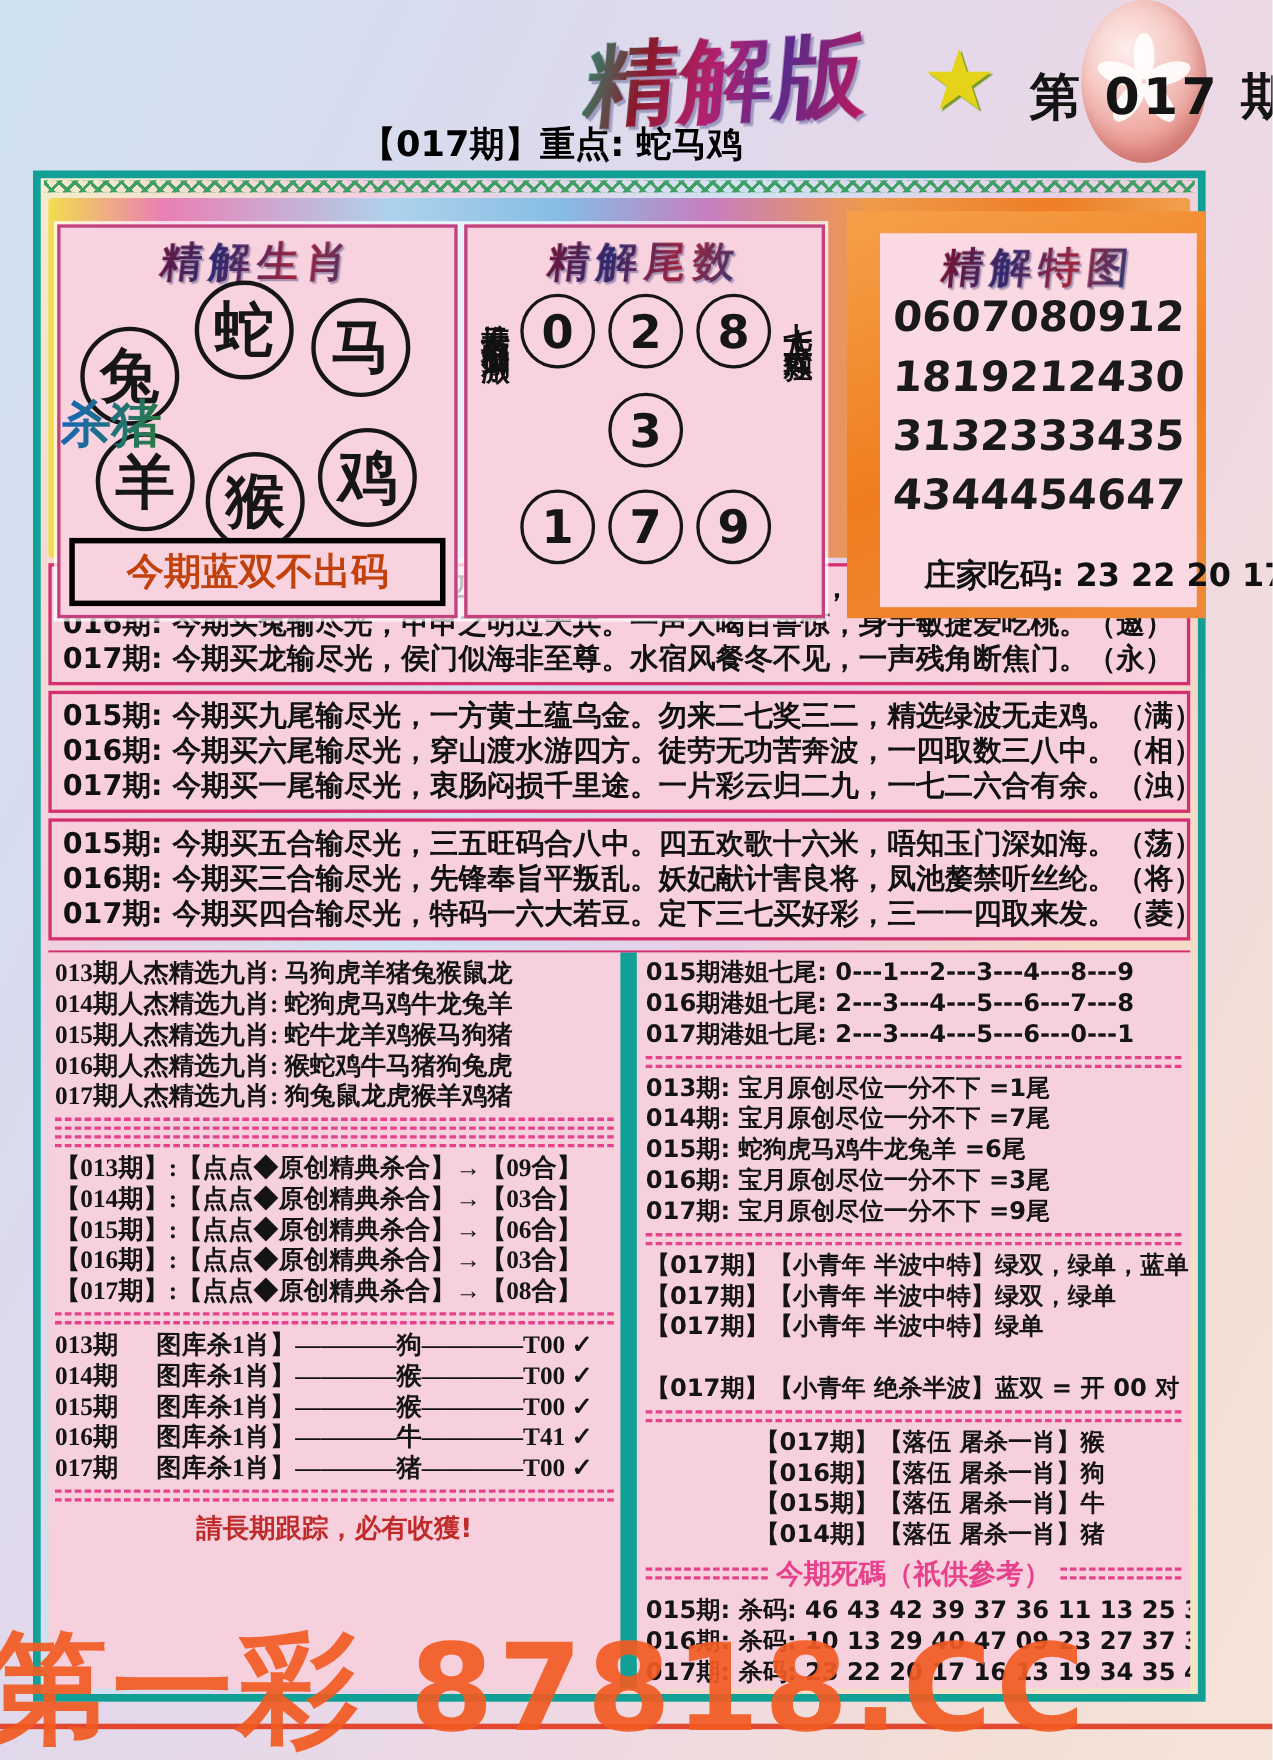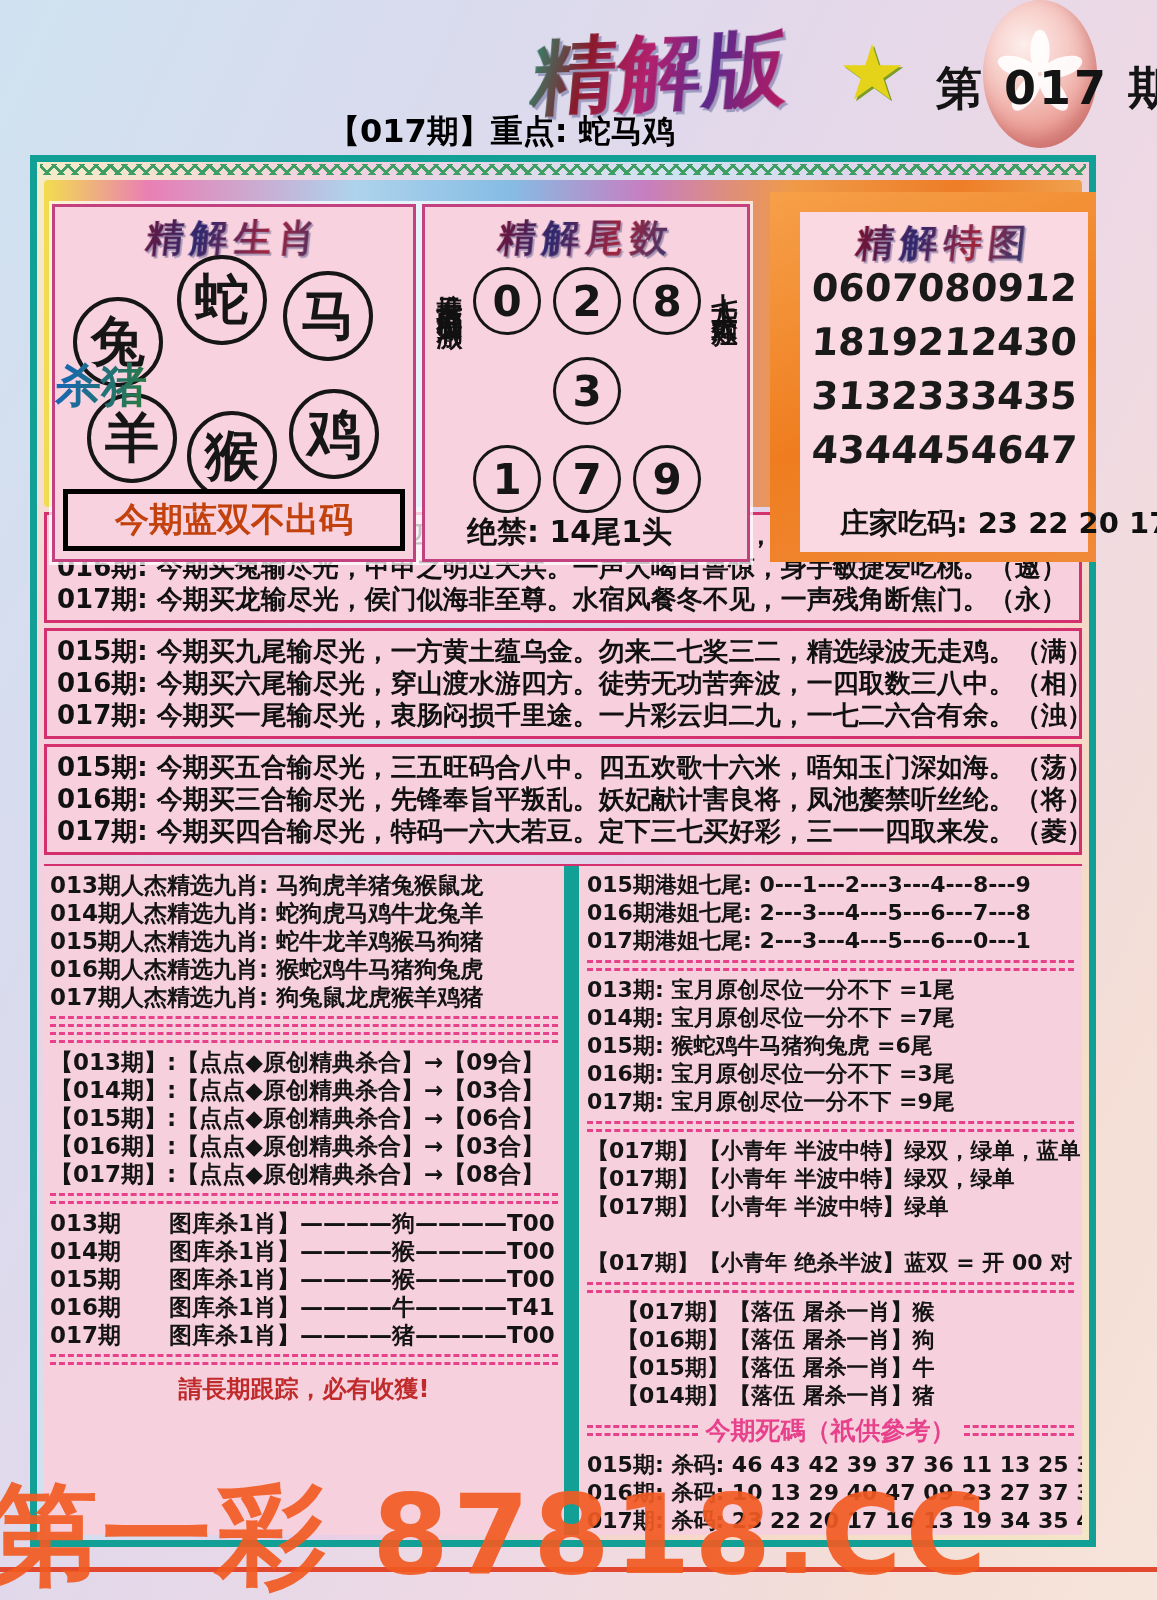--- a/index.html
+++ b/index.html
@@ -72,28 +72,28 @@
   
   .poems{margin:2px 7px;}
   .pbox{border:3px solid #d5306e;background:#f7cfdd;padding:4px 10px 5px;margin-bottom:5px;}
   .pline{font-size:26px;font-weight:bold;line-height:32px;color:#111;white-space:nowrap;}
   
   .bottom{flex:1;display:flex;margin:2px 7px 5px;border-top:2px solid #d5306e;}
   .bcol{background:#f6d0dc;overflow:hidden;}
   .bcol.left{width:508px;padding:5px 6px 0;}
   .divider{width:15px;background:#12a096;}
   .bcol.right{flex:1;padding:5px 8px 0;}
-  .lline{font-size:23px;font-weight:bold;line-height:28px;min-height:28px;color:#141414;white-space:pre;}
+  .lline{font-size:23px;font-weight:bold;line-height:28px;min-height:28px;color:#141414;white-space:pre;font-family:Liberation Serif, serif;}
   .rline{font-size:22px;font-weight:bold;line-height:28px;min-height:28px;color:#141414;white-space:pre;}
   .sep{height:5px;border-top:3px dashed #e8418c;border-bottom:3px dashed #e8418c;margin:5px 0;}
   .lfooter{margin-top:8px;text-align:center;font-size:24px;font-weight:bold;color:#c02a2a;}
   .dead-header{display:flex;align-items:center;margin:4px 0;}
   .dead-header .dash{flex:1;height:5px;border-top:3px dashed #e8418c;border-bottom:3px dashed #e8418c;}
   .dead-title{margin:0 8px;font-size:25px;font-weight:bold;color:#e8418c;white-space:nowrap;}
-  .luowu-list{padding-left:30px;}
+  .luowu-list{padding-left:30px;text-align:center;}
   
   .watermark{position:absolute;left:-12px;top:1462px;font-size:110px;font-weight:bold;
     color:rgba(241,90,34,.92);letter-spacing:4px;white-space:nowrap;z-index:40;}
   .bottom-line{position:absolute;left:0;top:1567px;width:100%;height:5px;background:#e1482f;z-index:5;}
 </style>
 </head>
 <body>
 
 <div id="canvas">
 
@@ -144,21 +144,20 @@
         <div class="box-title fancy">精解尾数</div>
         <div class="vtext vleft">携云握雨挺刺激</div>
         <div class="vtext vright">七上八下太颠狂</div>
         <div class="tcircle t0">0</div>
         <div class="tcircle t2">2</div>
         <div class="tcircle t8">8</div>
         <div class="tcircle t3">3</div>
         <div class="tcircle t1">1</div>
         <div class="tcircle t7">7</div>
         <div class="tcircle t9">9</div>
-        <div class="tails-ban">绝禁: 14尾1头</div>
       </div>
 
       <div class="special-wrap">
         <div class="special-box">
           <div class="box-title fancy">精解特图</div>
           <div class="special-grid">
               <span class="snum">06</span>
               <span class="snum">07</span>
               <span class="snum">08</span>
               <span class="snum">09</span>
@@ -238,21 +237,21 @@
       <div class="bcol right">
         <div>
             <div class="rline">015期港姐七尾: 0---1---2---3---4---8---9</div>
             <div class="rline">016期港姐七尾: 2---3---4---5---6---7---8</div>
             <div class="rline">017期港姐七尾: 2---3---4---5---6---0---1</div>
           </div>
         <div class="sep"></div>
         <div>
             <div class="rline">013期: 宝月原创尽位一分不下 =1尾</div>
             <div class="rline">014期: 宝月原创尽位一分不下 =7尾</div>
-            <div class="rline">015期: 猴蛇鸡牛马猪狗兔虎 =6尾</div>
+            <div class="rline">015期: 蛇狗虎马鸡牛龙兔羊 =6尾</div>
             <div class="rline">016期: 宝月原创尽位一分不下 =3尾</div>
             <div class="rline">017期: 宝月原创尽位一分不下 =9尾</div>
           </div>
         <div class="sep"></div>
         <div>
             <div class="rline">【017期】【小青年 半波中特】绿双，绿单，蓝单 === 开</div>
             <div class="rline">【017期】【小青年 半波中特】绿双，绿单</div>
             <div class="rline">【017期】【小青年 半波中特】绿单</div>
             <div class="rline"></div>
             <div class="rline">【017期】【小青年 绝杀半波】蓝双 = 开 00 对</div>

